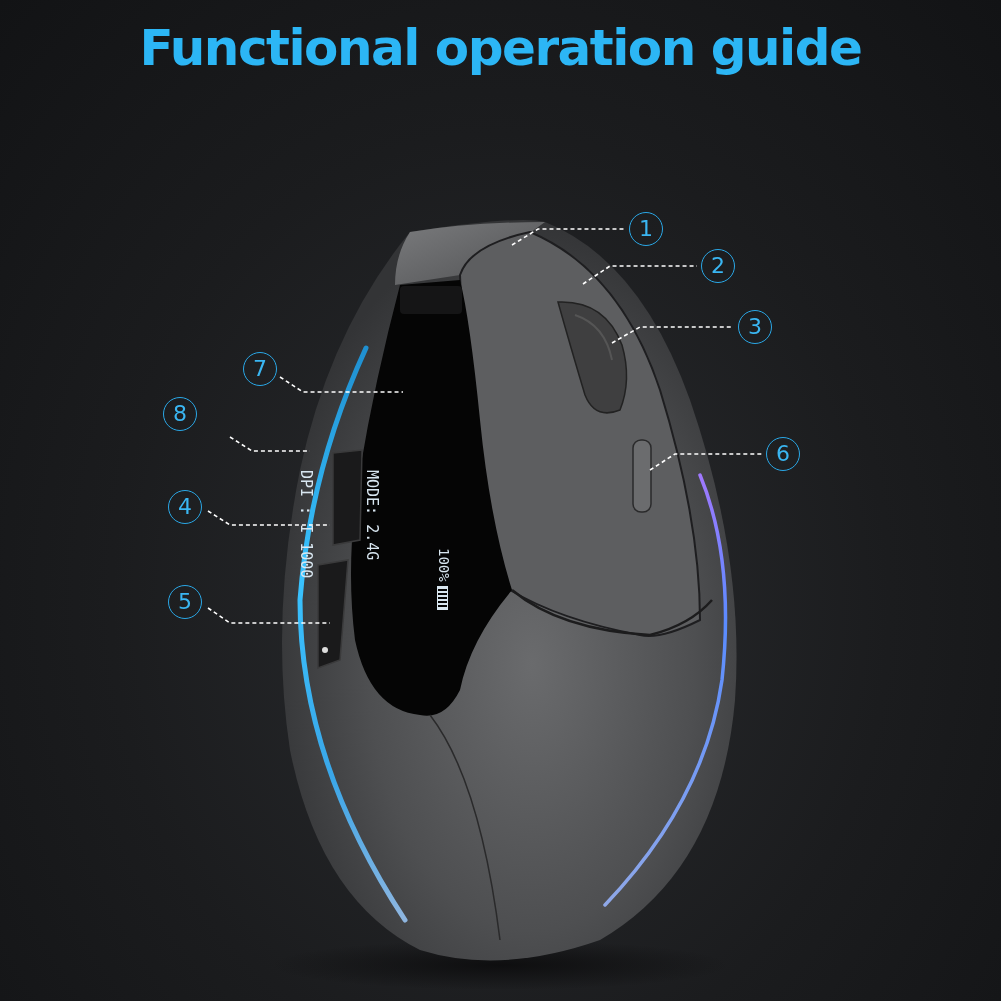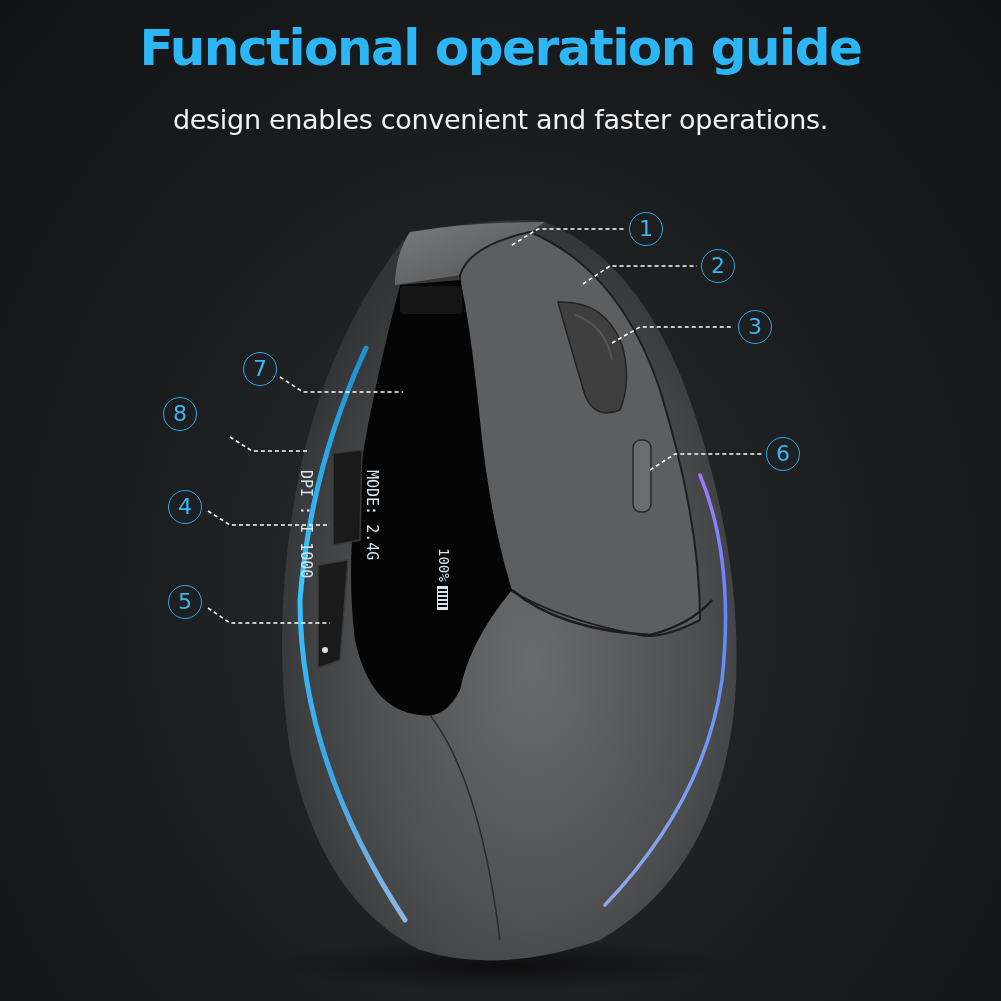--- a/index.html
+++ b/index.html
@@ -52,21 +52,20 @@
       display: inline-block; width: 22px; height: 9px;
       border: 1px solid #d8e6f0; margin-left: 4px; vertical-align: middle;
       background: repeating-linear-gradient(90deg, #d8e6f0 0 2px, transparent 2px 4px);
     }
   </style>
 </head>
 <body>
 
 <div class="title">Functional operation guide</div>
 <div class="subtitle">
-  <div>design enables convenient and faster operations.</div>
 </div>
 
 <svg class="art" width="1001" height="1001" viewBox="0 0 1001 1001">
   <defs>
     <radialGradient id="bodyGrad" cx="55%" cy="60%" r="60%">
       <stop offset="0%" stop-color="#6a6b6d"></stop>
       <stop offset="60%" stop-color="#4e4f51"></stop>
       <stop offset="100%" stop-color="#333436"></stop>
     </radialGradient>
     <linearGradient id="topGrad" x1="0" y1="0" x2="1" y2="1">

